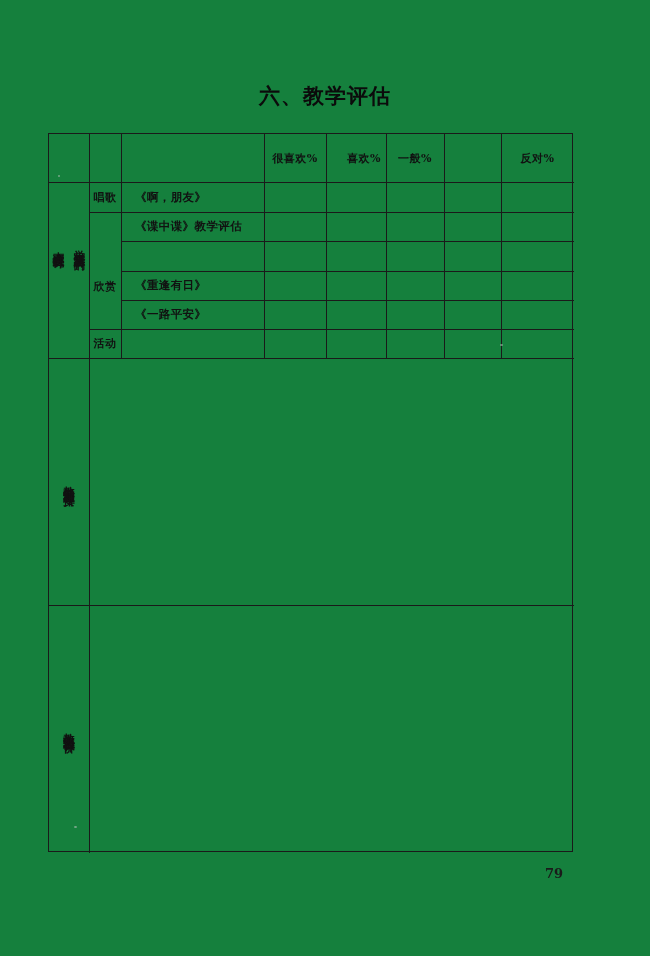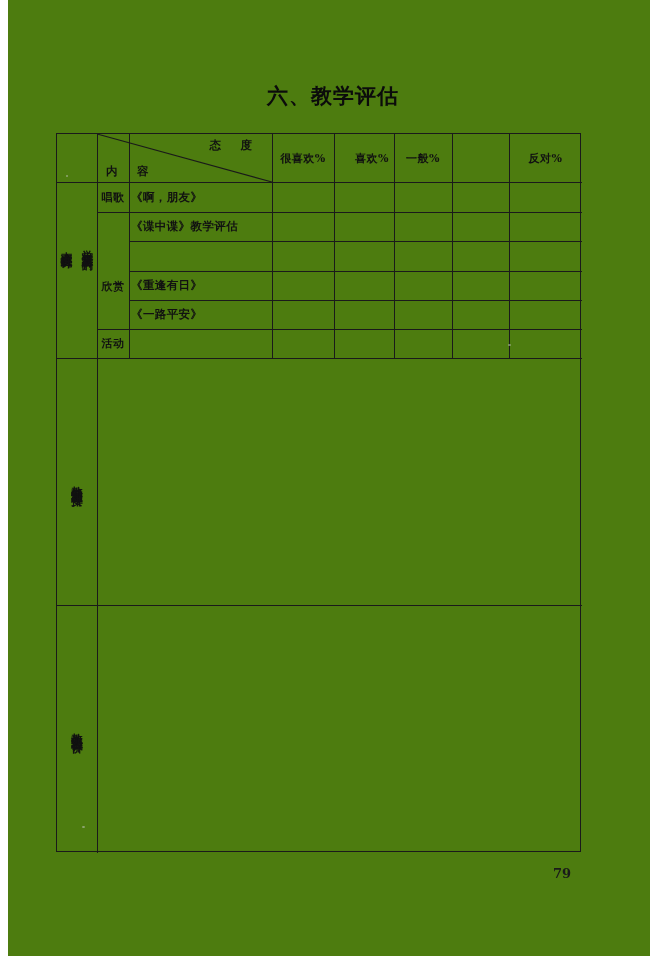--- a/index.html
+++ b/index.html
@@ -12,22 +12,21 @@
     height: 956px;
     position: relative;
     font-family: "DejaVu Sans", "Liberation Sans", sans-serif;
     color: #111111;
     overflow: hidden;
   }
 
   .page {
     position: absolute;
     inset: 0;
-    background: #4d7c0f;
-    margin-left: 8px;
+    background: #15803d;
   }
 
   
   .doc-title {
     position: absolute;
     top: 82px;
     left: 0;
     width: 650px;
     text-align: center;
     font-family: "DejaVu Serif", "Liberation Serif", serif;
@@ -154,21 +153,21 @@
     font-weight: bold;
     font-size: 11px;
     letter-spacing: 0.5px;
     color: #111111;
     box-sizing: border-box;
   }
 
   
   .content-cell {
     position: absolute;
-    left: 72px;
+    left: 84px;
     width: 143px;
     display: flex;
     align-items: center;
     padding-left: 2px;
     font-family: "DejaVu Serif", "Liberation Serif", serif;
     font-weight: bold;
     font-size: 11.5px;
     letter-spacing: 0.4px;
     color: #111111;
     box-sizing: border-box;
@@ -217,27 +216,20 @@
 
     <div class="hline" style="top:48px; width:525px;"></div>
     <div class="hline" style="top:78px; width:525px; left:40px; width:485px;"></div>
     <div class="hline" style="top:107px; left:72px; width:453px;"></div>
     <div class="hline" style="top:137px; left:72px; width:453px;"></div>
     <div class="hline" style="top:166px; left:72px; width:453px;"></div>
     <div class="hline" style="top:195px; left:40px; width:485px;"></div>
     <div class="hline" style="top:224px; width:525px;"></div>
     <div class="hline" style="top:471px; width:525px;"></div>
 
-    <div class="corner-cell">
-      <svg viewBox="0 0 175 48" preserveAspectRatio="none">
-        <line x1="0" y1="0" x2="175" y2="48" stroke="#1a1a1a" stroke-width="1.1"></line>
-      </svg>
-      <span class="corner-top">态　度</span>
-      <span class="corner-bottom">内　容</span>
-    </div>
 
     <div class="attr-head" style="left:215px; width:62px;">很喜欢%</div>
     <div class="attr-head" style="left:285px; width:60px;">喜欢%</div>
     <div class="attr-head" style="left:337px; width:58px;">一般%</div>
     <div class="attr-head" style="left:452px; width:73px;">反对%</div>
 
     <div class="side-strip" style="top:0px; height:224px;">
       <div class="vtext-pair">
         <span class="vtext">学生对音乐材料的</span>
         <span class="vtext">态度调查统计</span>

